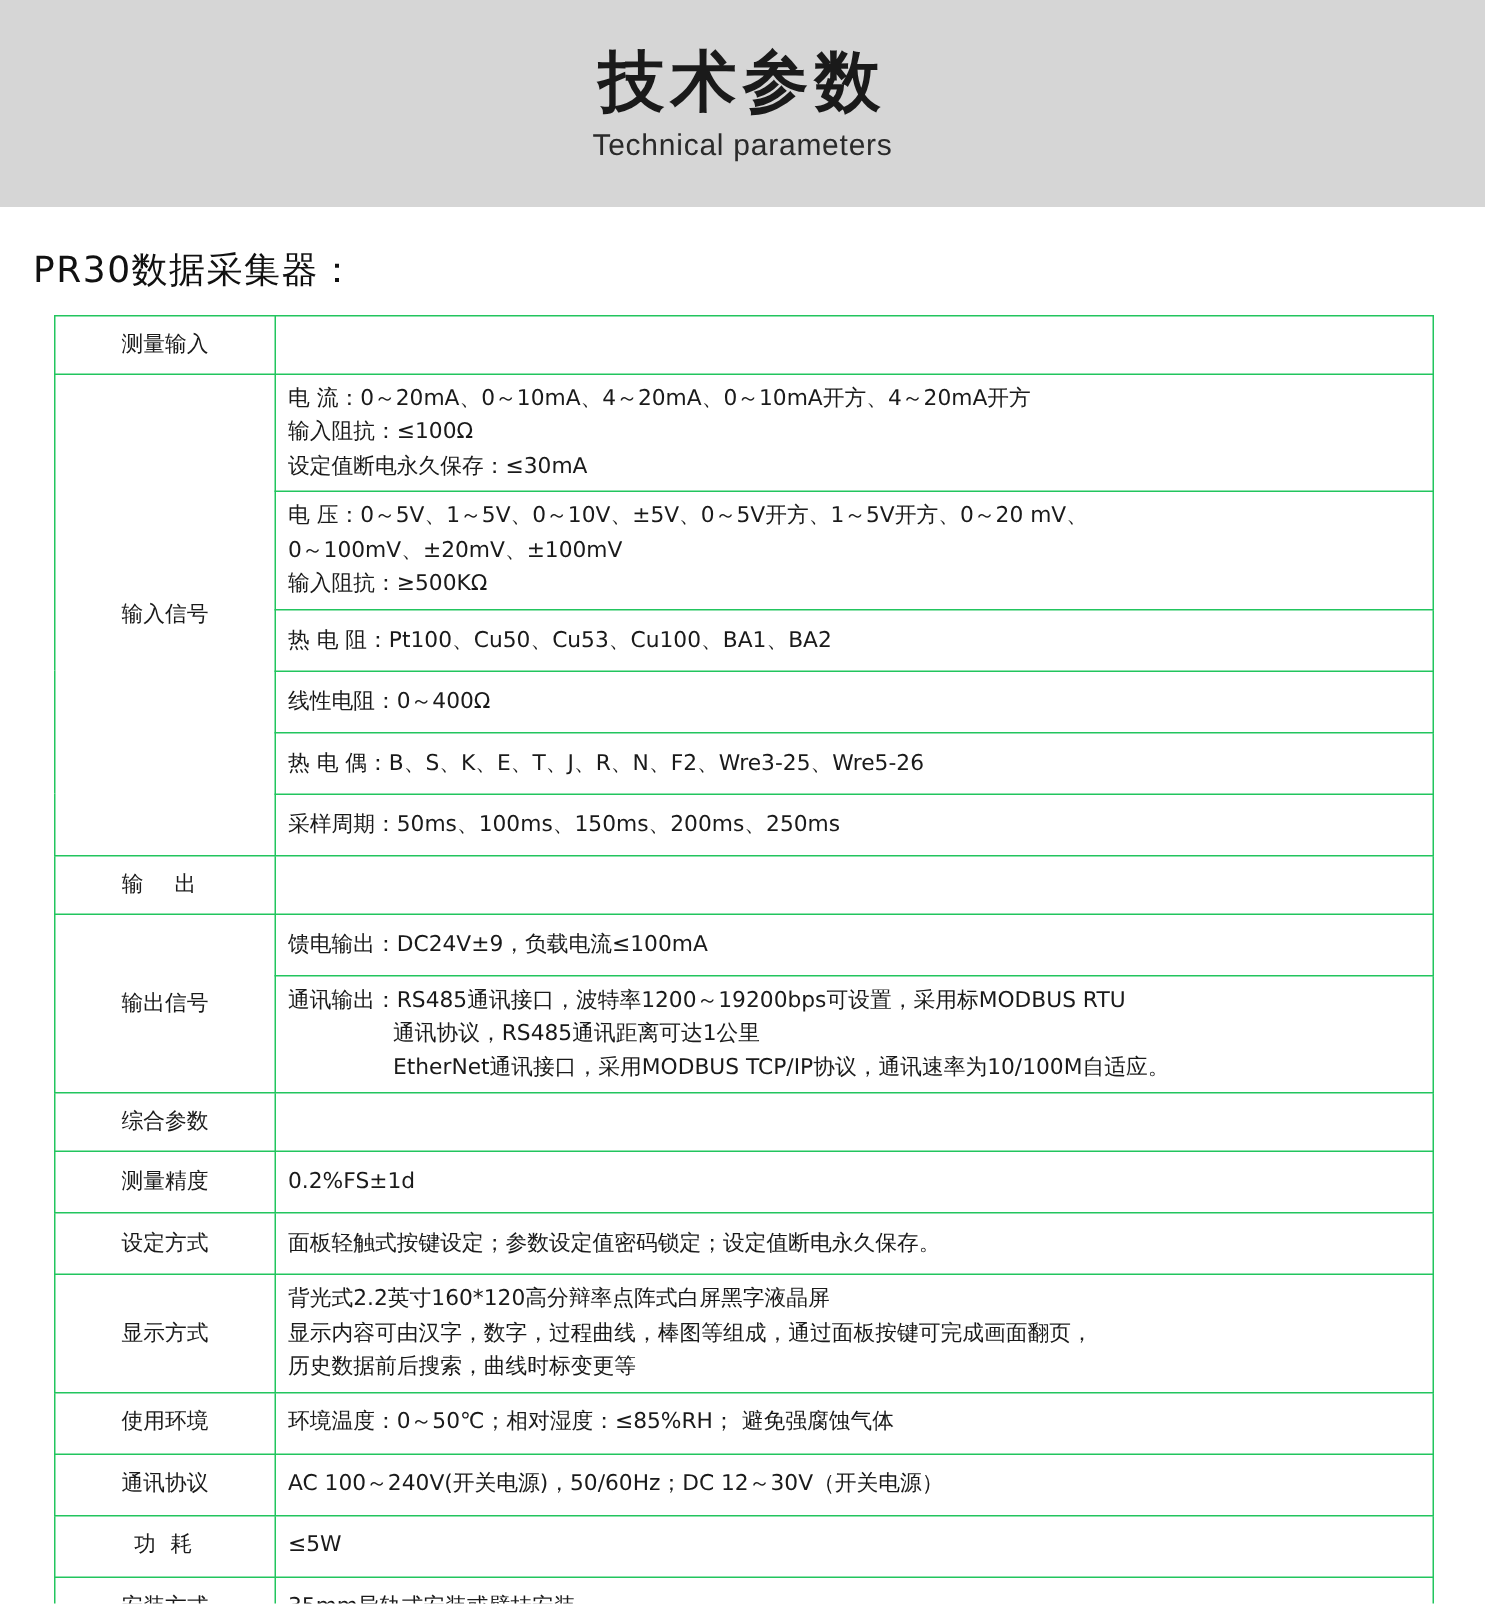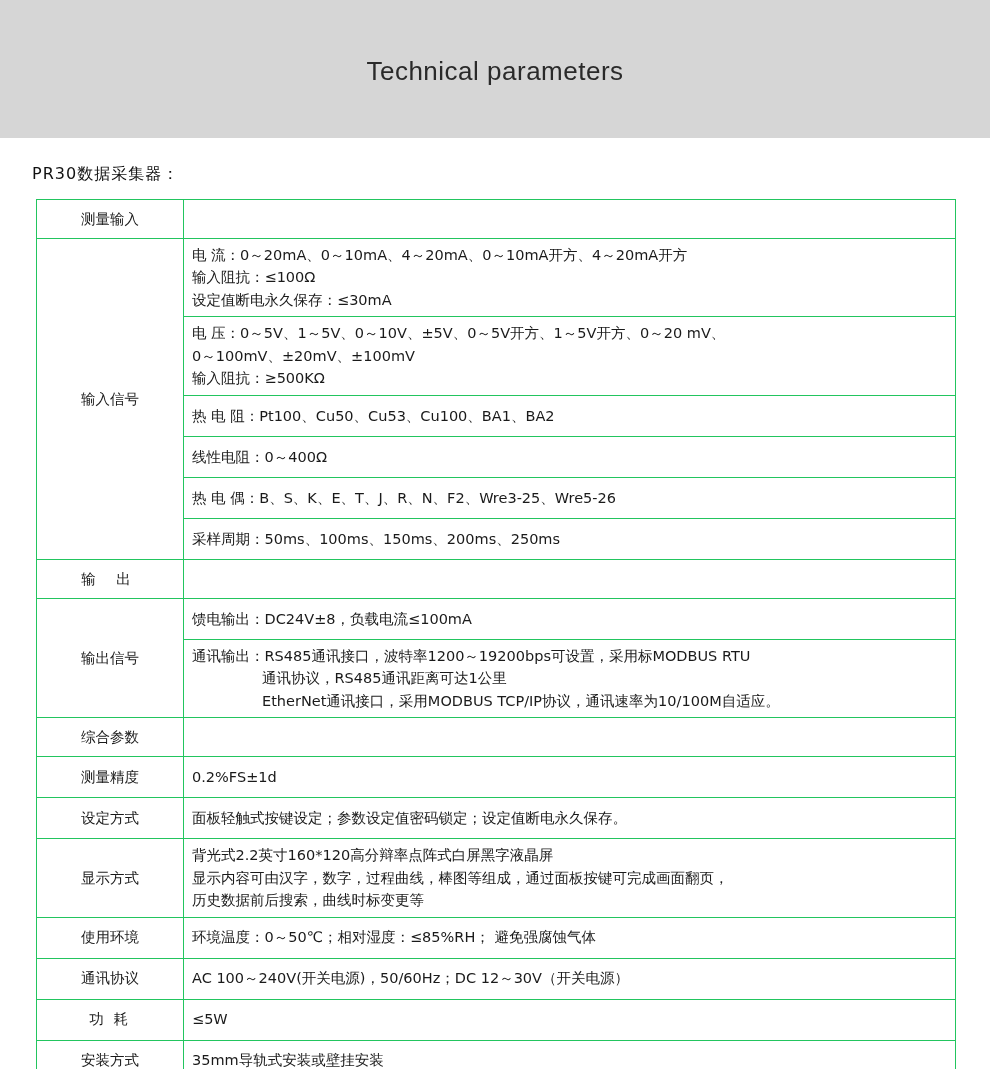--- a/index.html
+++ b/index.html
@@ -26,30 +26,30 @@
   }
   .banner-title {
     font-size: 44px;
     font-weight: bold;
     letter-spacing: 4px;
     color: #1a1a1a;
     line-height: 1.2;
     font-family: "DejaVu Sans", "Liberation Sans", sans-serif;
   }
   .banner-sub {
-    font-size: 26px;
+    font-size: 20px;
     color: #2a2a2a;
     margin-top: 4px;
     letter-spacing: 0.5px;
     font-family: "Liberation Sans", sans-serif;
   }
   .section-title {
-    font-size: 16px;
+    font-size: 24px;
     color: #111;
-    margin: 26px 0 14px 32px;
+    margin: 26px 0 14px 22px;
     letter-spacing: 1px;
     font-family: "DejaVu Sans", "Liberation Sans", sans-serif;
   }
   table.spec {
     border-collapse: collapse;
     width: 920px;
     margin-left: 36px;
     table-layout: fixed;
     background: #fff;
   }
@@ -86,20 +86,21 @@
     height: 30px;
   }
   .empty-cell {
     height: 28px;
   }
 </style>
 </head>
 <body>
 
 <div class="banner">
+  <div class="banner-title">技术参数</div>
   <div class="banner-sub">Technical parameters</div>
 </div>
 
 <div class="section-title">PR30数据采集器：</div>
 
 <table class="spec">
   <tbody>
     <tr>
       <td class="label">测量输入</td>
       <td class="value empty-cell"></td>
@@ -133,21 +134,21 @@
       <td class="value row-h">采样周期：50ms、100ms、150ms、200ms、250ms</td>
     </tr>
 
     <tr>
       <td class="label spaced2">输  出</td>
       <td class="value empty-cell"></td>
     </tr>
 
     <tr>
       <td class="label" rowspan="2">输出信号</td>
-      <td class="value row-h">馈电输出：DC24V±8，负载电流≤100mA</td>
+      <td class="value row-h">馈电输出：DC24V±9，负载电流≤100mA</td>
     </tr>
     <tr>
       <td class="value">
         <span class="line">通讯输出：RS485通讯接口，波特率1200～19200bps可设置，采用标MODBUS RTU</span>
         <span class="line indent">通讯协议，RS485通讯距离可达1公里</span>
         <span class="line indent">EtherNet通讯接口，采用MODBUS TCP/IP协议，通讯速率为10/100M自适应。</span>
       </td>
     </tr>
 
     <tr>

